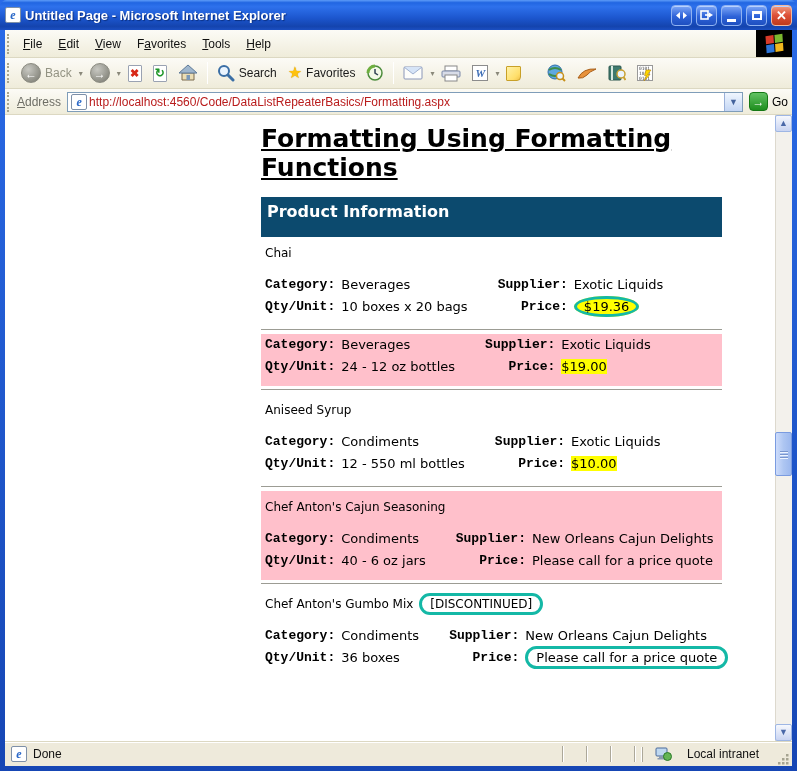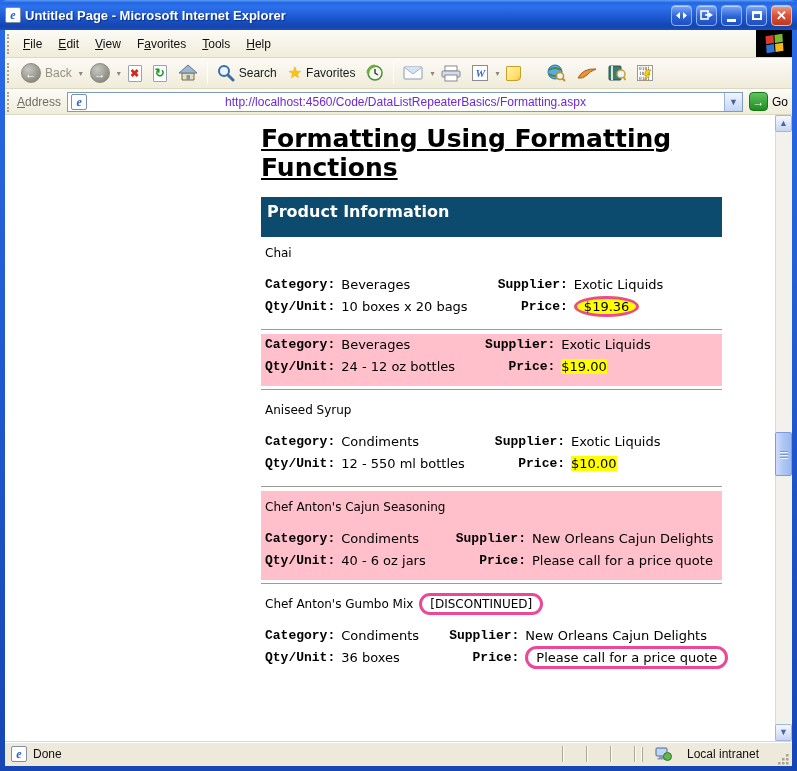--- a/index.html
+++ b/index.html
@@ -64,21 +64,21 @@
     display:inline-flex; align-items:center; justify-content:center;}
   .notebox{ width:15px; height:15px; background:linear-gradient(135deg,#FFF2A8 0%,#FFDF6B 70%,#F2C24A 100%);
     border:1px solid #C8A028; border-radius:1px 1px 4px 1px;}
   .star{ color:#FFC20E; font-size:16px; text-shadow:0 0 1px #B8860B; line-height:1;}
 
   .addressbar{ height:26px; flex:0 0 26px; padding-right:4px; }
   .addr-label{ font-size:12px; color:#6E6E66; margin:0 6px 0 2px; }
   .addr-label .u{ text-decoration:underline; }
   .addr-field{ flex:1; height:20px; background:#fff; border:1px solid #7F9DB9;
     display:flex; align-items:center; padding-left:3px; }
-  .addr-field input{ flex:1; border:0; outline:none; font:12px "Liberation Sans",sans-serif; color:#6d28d9; padding:16px 2px; background:transparent;text-align:center;}
+  .addr-field input{ flex:1; border:0; outline:none; font:12px "Liberation Sans",sans-serif; color:#b91c1c; padding:16px 2px; background:transparent;}
   .addr-drop{ width:18px; height:18px; border-left:1px solid #9AB0D8;
     background:linear-gradient(180deg,#F0F6FE,#C4D6F4); display:flex; align-items:center; justify-content:center;
     color:#44639C; font-size:9px;}
   .gobtn{ display:flex; align-items:center; gap:4px; margin-left:6px; font-size:12px; color:#000; }
   .gosq{ width:19px; height:19px; border-radius:4px; border:1px solid #147814;
     background:linear-gradient(180deg,#62C262,#1E8E1E); color:#fff; font-weight:bold;
     display:inline-flex; align-items:center; justify-content:center; font-size:12px;}
 
   
   .content{ flex:1 1 auto; background:#fff; position:relative; overflow:hidden; }
@@ -87,21 +87,21 @@
   .banner{ background:#0c4a6e; color:#fff; font-weight:bold; font-size:16px; padding:5px 8px 16px 6px; }
   .item{ padding:0 0 8px 4px; }
   .item.pink{ background:#FFC0CB; }
   .item-name{ font-size:12px; padding:9px 0 14px 0; }
   .item table{ border-collapse:collapse; font-size:13px; }
   .item td{ padding:3px 0 4px 0; white-space:nowrap; }
   .item td.lbl{ font-weight:bold; text-align:right; padding-right:6px;font-family:Liberation Mono, monospace;}
   .item td.lbl.first{ text-align:left; }
   .item td.val.first{ padding-right:30px; }
   .hl{ background:#FFFF00; }
-  .annot{ border:3px solid #ec4899; }
+  .annot{ border:3px solid #14b8a6; }
   .annot.oval{ border-radius:50%; padding:0 7px; }
   .annot.rrect{ border-radius:14px; padding:1px 8px; }
   .disc{ margin-left:2px; }
   .sep{ height:1px; background:#C6C6BE; border-top:1px solid #9C9C94; border-bottom:1px solid #fff; margin:3px 0; }
 
   
   .vscroll{ position:absolute; top:0; right:0; bottom:0; width:17px; background:#F3F1EC;
     box-shadow:inset 1px 0 0 #DDD9CE; display:flex; flex-direction:column;}
   .sbtn{ height:17px; flex:0 0 17px; border:1px solid #9EB6E4; border-radius:2px;
     background:linear-gradient(180deg,#F6F8FD,#C9D4F2); display:flex; align-items:center; justify-content:center;

